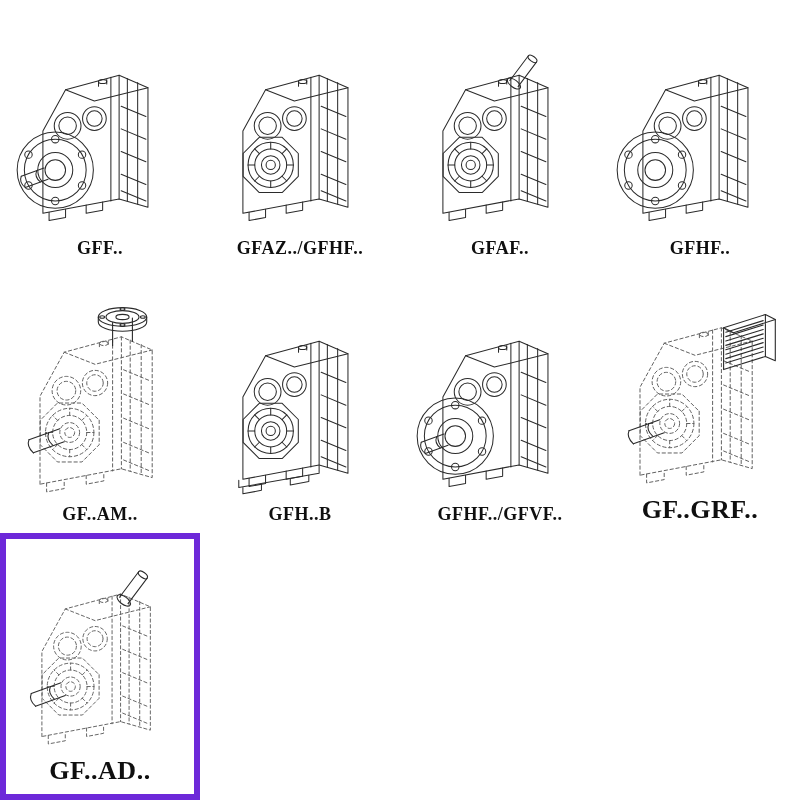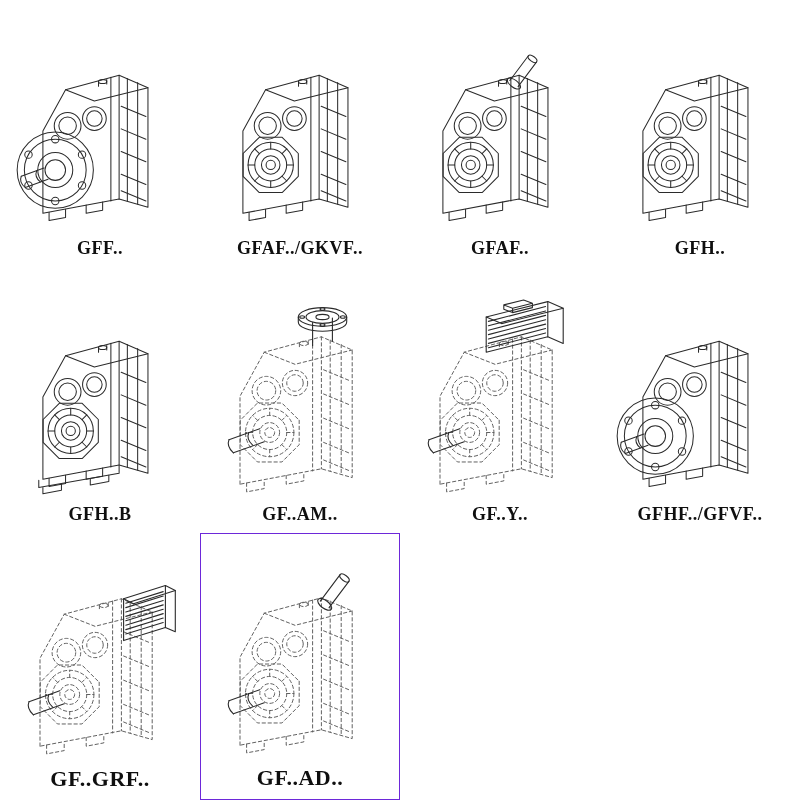--- a/index.html
+++ b/index.html
@@ -15,21 +15,21 @@
     width:800px;height:800px;
     display:grid;
     grid-template-columns:repeat(4,1fr);
     grid-template-rows:repeat(3,1fr);
   }
   figure.cell{
     display:flex;flex-direction:column;align-items:center;justify-content:flex-end;
     padding:4px 2px 8px 2px;
     overflow:hidden;
   }
-  figure.cell.boxed{border:1px solid #6d28d9;}
+  figure.cell.boxed{border:6px solid #6d28d9;}
   svg.drawing{
     display:block;
     fill:none;
     stroke:var(--ink);
     stroke-width:1;
     stroke-linecap:round;
     stroke-linejoin:round;
     height:206px;
     margin:0 auto 2px auto;
   }
@@ -41,21 +41,21 @@
   }
   figcaption.label{
     font-family:"Liberation Serif","DejaVu Serif",serif;
     font-weight:700;
     font-size:18px;
     letter-spacing:0.5px;
     color:var(--label);
     text-align:center;
     white-space:nowrap;
   }
-  figcaption.label.big{font-size:22px;}
+  figcaption.label.big{font-size:26px;}
   .defs-holder{position:absolute;width:0;height:0;overflow:hidden;}
 </style>
 </head>
 <body>
 
 <svg class="defs-holder" aria-hidden="true">
   <defs>
     <g id="housing">
       <path d="M30,178 L30,98 L52,58 L104,44 L132,56 L132,172 L104,164 Z"></path>
       <path d="M104,44 L104,164"></path>
@@ -150,82 +150,68 @@
       </svg>
       <figcaption class="label">GFF..</figcaption>
     </figure>
 
     <figure class="cell">
       <svg class="drawing" viewBox="0 0 170 200">
         <use href="#housing"></use>
         <use href="#eyes"></use>
         <use href="#rings"></use>
       </svg>
-      <figcaption class="label">GFAF../GKVF..</figcaption>
+      <figcaption class="label">GFAZ../GFHF..</figcaption>
     </figure>
 
     <figure class="cell">
       <svg class="drawing" viewBox="0 0 170 200">
         <use href="#housing"></use>
         <use href="#eyes"></use>
         <use href="#rings"></use>
         <use href="#inshaft"></use>
       </svg>
       <figcaption class="label">GFAF..</figcaption>
     </figure>
 
-
-    <figure class="cell">
-      <svg class="drawing" viewBox="0 0 170 200">
-        <use href="#housing"></use>
-        <use href="#eyes"></use>
-        <use href="#rings"></use>
-      </svg>
-      <figcaption class="label">GFH..</figcaption>
-    </figure>
-
-    <figure class="cell">
-      <svg class="drawing" viewBox="0 0 170 200">
-        <use href="#housing"></use>
-        <use href="#eyes"></use>
-        <use href="#rings"></use>
-        <use href="#feetB"></use>
-      </svg>
-      <figcaption class="label">GFH..B</figcaption>
-    </figure>
+    <figure class="cell">
+      <svg class="drawing" viewBox="0 0 170 200">
+        <use href="#housing"></use>
+        <use href="#eyes"></use>
+        <use href="#flange"></use>
+      </svg>
+      <figcaption class="label">GFHF..</figcaption>
+    </figure>
+
 
     <figure class="cell">
       <svg class="drawing lg" viewBox="0 0 170 200">
         <g transform="translate(0,4)">
           <g class="ghost">
             <use href="#housing"></use>
             <use href="#eyes"></use>
             <use href="#rings"></use>
           </g>
           <use href="#smallshaft"></use>
           <use href="#topflange" transform="translate(6,-2)"></use>
         </g>
       </svg>
       <figcaption class="label">GF..AM..</figcaption>
     </figure>
 
     <figure class="cell">
-      <svg class="drawing lg" viewBox="0 0 170 200">
-        <g transform="translate(0,4)">
-          <g class="ghost">
-            <use href="#housing"></use>
-            <use href="#eyes"></use>
-            <use href="#rings"></use>
-          </g>
-          <use href="#smallshaft"></use>
-          <use href="#motor" transform="translate(16,0)"></use>
-        </g>
-      </svg>
-      <figcaption class="label">GF..Y..</figcaption>
-    </figure>
+      <svg class="drawing" viewBox="0 0 170 200">
+        <use href="#housing"></use>
+        <use href="#eyes"></use>
+        <use href="#rings"></use>
+        <use href="#feetB"></use>
+      </svg>
+      <figcaption class="label">GFH..B</figcaption>
+    </figure>
+
 
     <figure class="cell">
       <svg class="drawing" viewBox="0 0 170 200">
         <use href="#housing"></use>
         <use href="#eyes"></use>
         <use href="#flange"></use>
         <use href="#shaft"></use>
       </svg>
       <figcaption class="label">GFHF../GFVF..</figcaption>
     </figure>

